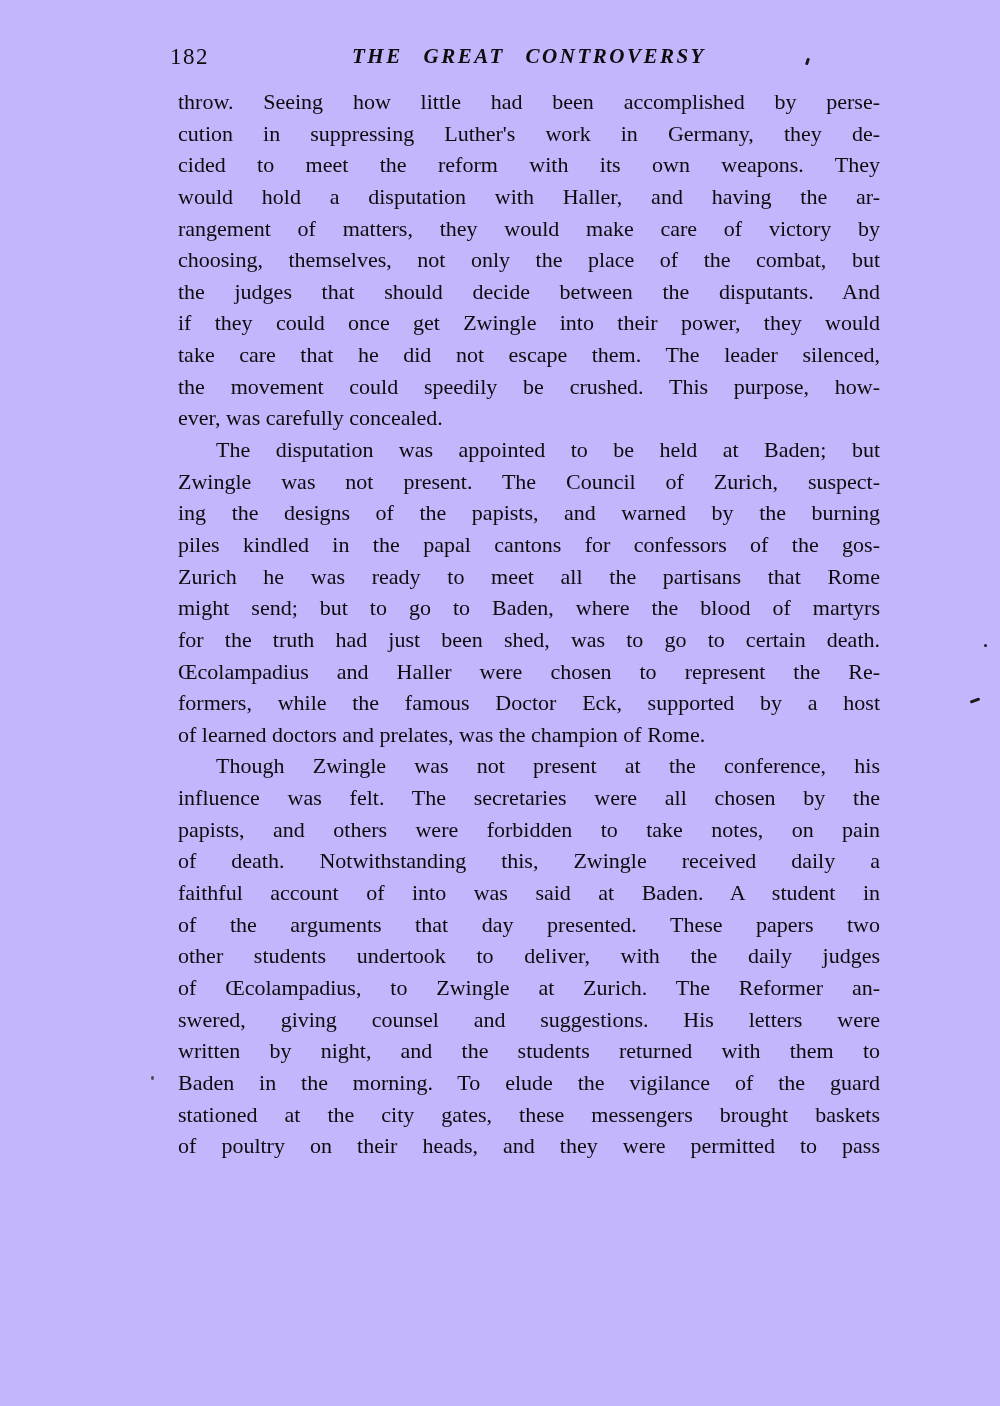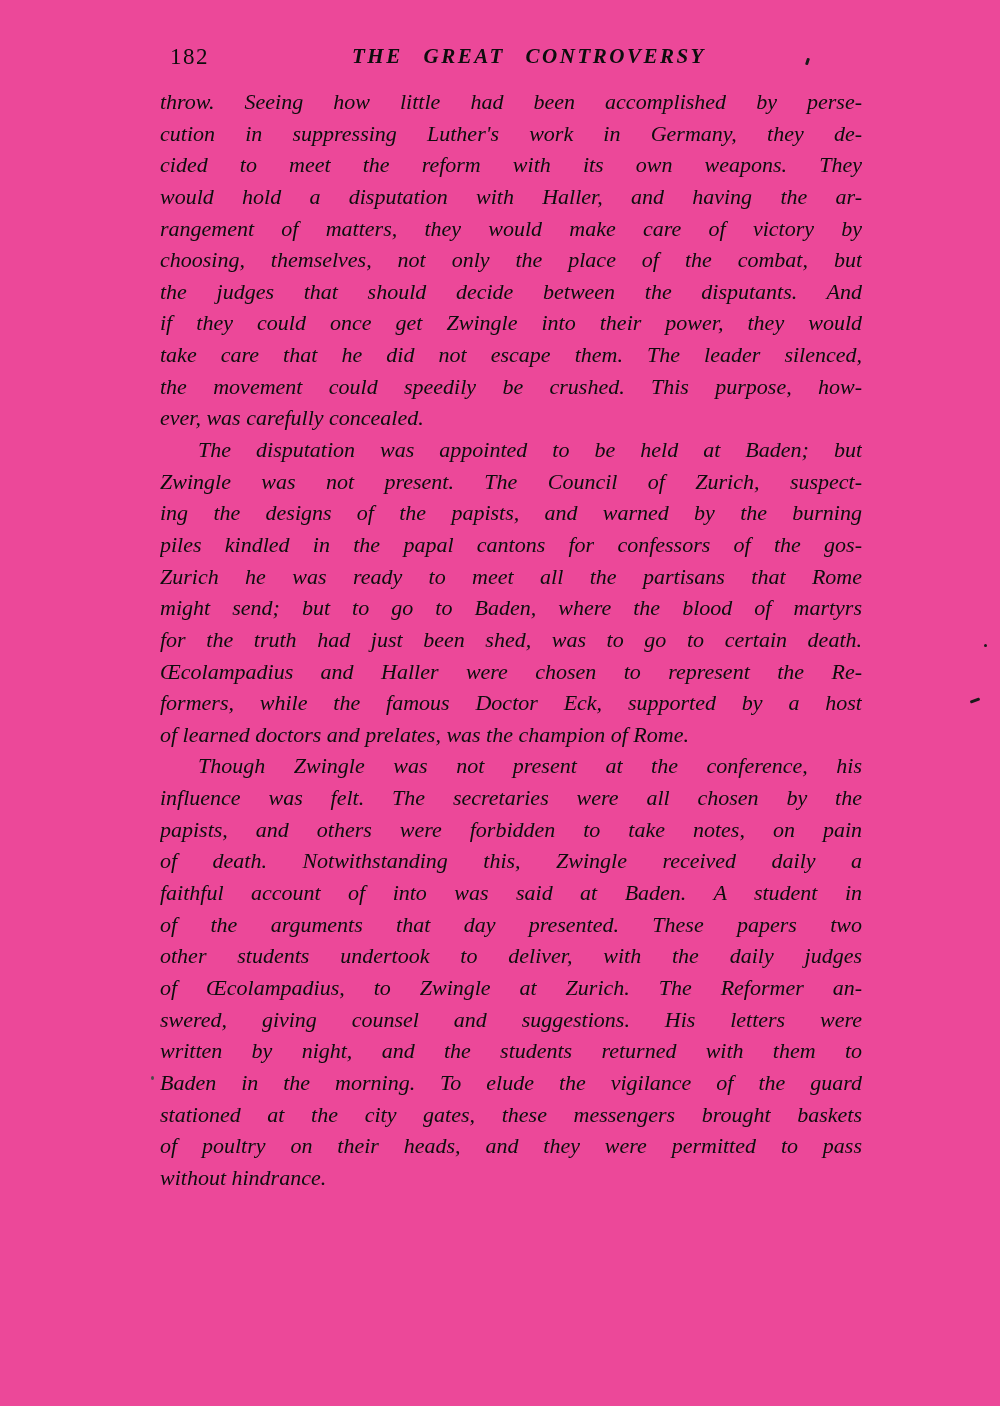--- a/index.html
+++ b/index.html
@@ -4,21 +4,21 @@
 <style>
   html, body {
     margin: 0;
     padding: 0;
     background: #ffffff;
   }
   .page {
     position: relative;
     width: 1000px;
     height: 1406px;
-    background: #ec4899;
+    background: #c4b5fd;
     color: #0d0d0d;
     font-family: "Liberation Serif", "DejaVu Serif", serif;
     overflow: hidden;
   }
   .page-number {
     position: absolute;
     left: 170px;
     top: 44px;
     font-size: 23px;
     letter-spacing: 1.5px;
@@ -32,26 +32,25 @@
     text-align: center;
     font-style: italic;
     font-weight: bold;
     font-size: 21px;
     letter-spacing: 2.5px;
     word-spacing: 13px;
     color: #0d0d0d;
   }
   .text-block {
     position: absolute;
-    left: 160px;
+    left: 178px;
     top: 86px;
     width: 702px;
     font-size: 22px;
     color: #0d0d0d;
-    font-style: italic;
   }
   .line {
     height: 31.65px;
     line-height: 31.65px;
     text-align: justify;
     text-align-last: justify;
     overflow: hidden;
   }
   .line.lastline {
     text-align-last: left;
@@ -116,20 +115,19 @@
       <div class="line">of death. Notwithstanding this, Zwingle received daily a</div>
       <div class="line">faithful account of into was said at Baden. A student in</div>
       <div class="line">of the arguments that day presented. These papers two</div>
       <div class="line">other students undertook to deliver, with the daily judges</div>
       <div class="line">of Œcolampadius, to Zwingle at Zurich. The Reformer an-</div>
       <div class="line">swered, giving counsel and suggestions. His letters were</div>
       <div class="line">written by night, and the students returned with them to</div>
       <div class="line">Baden in the morning. To elude the vigilance of the guard</div>
       <div class="line">stationed at the city gates, these messengers brought baskets</div>
       <div class="line">of poultry on their heads, and they were permitted to pass</div>
-      <div class="line lastline">without hindrance.</div>
     </div>
 
   <span class="artifact fleck-header"></span>
   <span class="artifact dot-right"></span>
   <span class="artifact tick-right"></span>
   <span class="artifact dot-left"></span>
 </div>
 
 </body></html>

